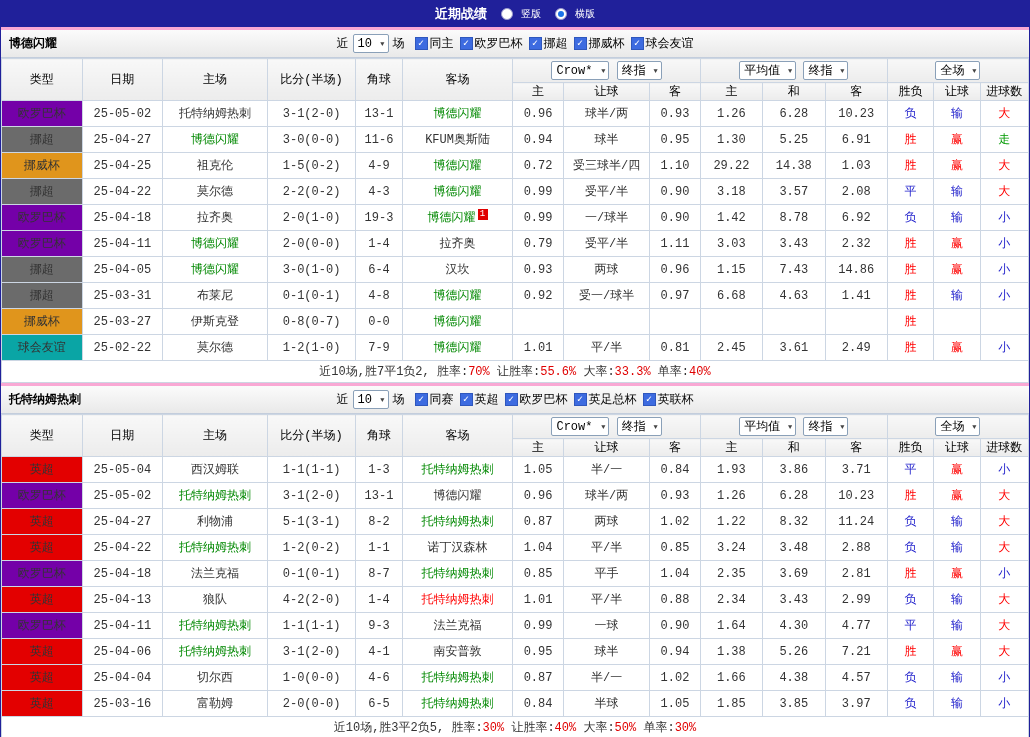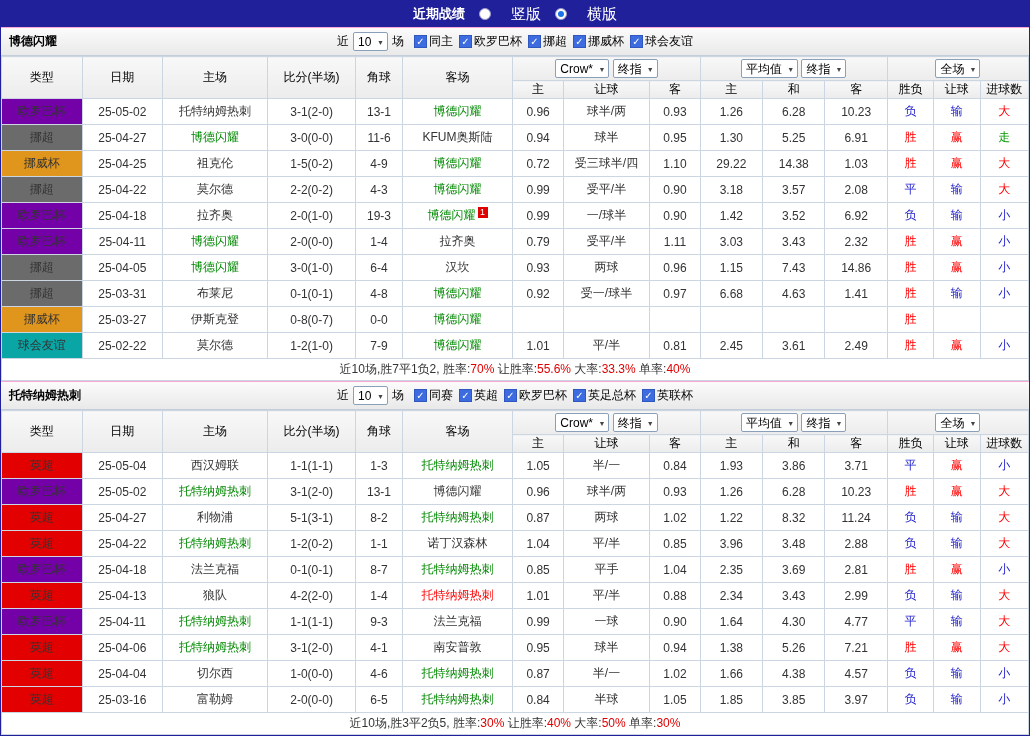--- a/index.html
+++ b/index.html
@@ -10,32 +10,32 @@
     background: #fff;
   }
   .page { width: 1030px; border: 1px solid #20209A; background: #404040; }
 
   
   .topbar {
     height: 26px; background: #20209A; color: #fff;
     display: flex; align-items: center; justify-content: center; gap: 14px;
   }
   .topbar-title { font-weight: bold; font-size: 13px; }
-  .radio-group { display: inline-flex; align-items: center; gap: 20px; font-size: 15px; cursor: pointer; }
+  .radio-group { display: inline-flex; align-items: center; gap: 8px; font-size: 10px; cursor: pointer; }
   .radio {
     width: 12px; height: 12px; border-radius: 50%; background: #fff;
     border: 1px solid #9a9acd; position: relative; display: inline-block;
   }
   .radio.checked::after {
     content: ""; position: absolute; left: 2px; top: 2px;
     width: 6px; height: 6px; border-radius: 50%; background: #1a73e8;
   }
 
   
-  .section { border-top: 1px solid #f9a8d4; }
+  .section { border-top: 3px solid #f9a8d4; font-family: Liberation Mono, monospace; }
   .section-header {
     height: 28px; background: linear-gradient(#fbfbfb, #e9e9e9);
     border-bottom: 1px solid #c3cddc; position: relative;
     display: flex; align-items: center;
   }
   .team-title { position: absolute; left: 8px; font-weight: bold; color: #000; }
   .filters { margin: 0 auto; display: inline-flex; align-items: center; gap: 4px; color: #000; }
   .cbgroup { display: inline-flex; align-items: center; }
   .cb { display: inline-flex; align-items: center; gap: 2px; margin-left: 6px; cursor: pointer; }
   .cbbox {
@@ -258,21 +258,21 @@
     <td class="league" style="background: rgb(116, 0, 168);">欧罗巴杯</td>
     <td>25-04-18</td>
     <td class="team">拉齐奥</td>
     <td class="score">2-0(1-0)</td>
     <td>19-3</td>
     <td class="team g">博德闪耀<span class="badge">1</span></td>
     <td>0.99</td>
     <td class="handicap">一/球半</td>
     <td>0.90</td>
     <td>1.42</td>
-    <td>3.52</td>
+    <td>8.78</td>
     <td>6.92</td>
     <td style="color: rgb(34, 34, 204);">负</td>
     <td style="color: rgb(34, 34, 204);">输</td>
     <td style="color: rgb(34, 34, 204);">小</td>
   </tr>
 
   <tr>
     <td class="league" style="background: rgb(116, 0, 168);">欧罗巴杯</td>
     <td>25-04-11</td>
     <td class="team g">博德闪耀</td>
@@ -509,21 +509,21 @@
   <tr>
     <td class="league" style="background: rgb(227, 0, 0);">英超</td>
     <td>25-04-22</td>
     <td class="team g">托特纳姆热刺</td>
     <td class="score">1-2(0-2)</td>
     <td>1-1</td>
     <td class="team">诺丁汉森林</td>
     <td>1.04</td>
     <td class="handicap">平/半</td>
     <td>0.85</td>
-    <td>3.96</td>
+    <td>3.24</td>
     <td>3.48</td>
     <td>2.88</td>
     <td style="color: rgb(34, 34, 204);">负</td>
     <td style="color: rgb(34, 34, 204);">输</td>
     <td style="color: rgb(255, 0, 0);">大</td>
   </tr>
 
   <tr>
     <td class="league" style="background: rgb(116, 0, 168);">欧罗巴杯</td>
     <td>25-04-18</td>

